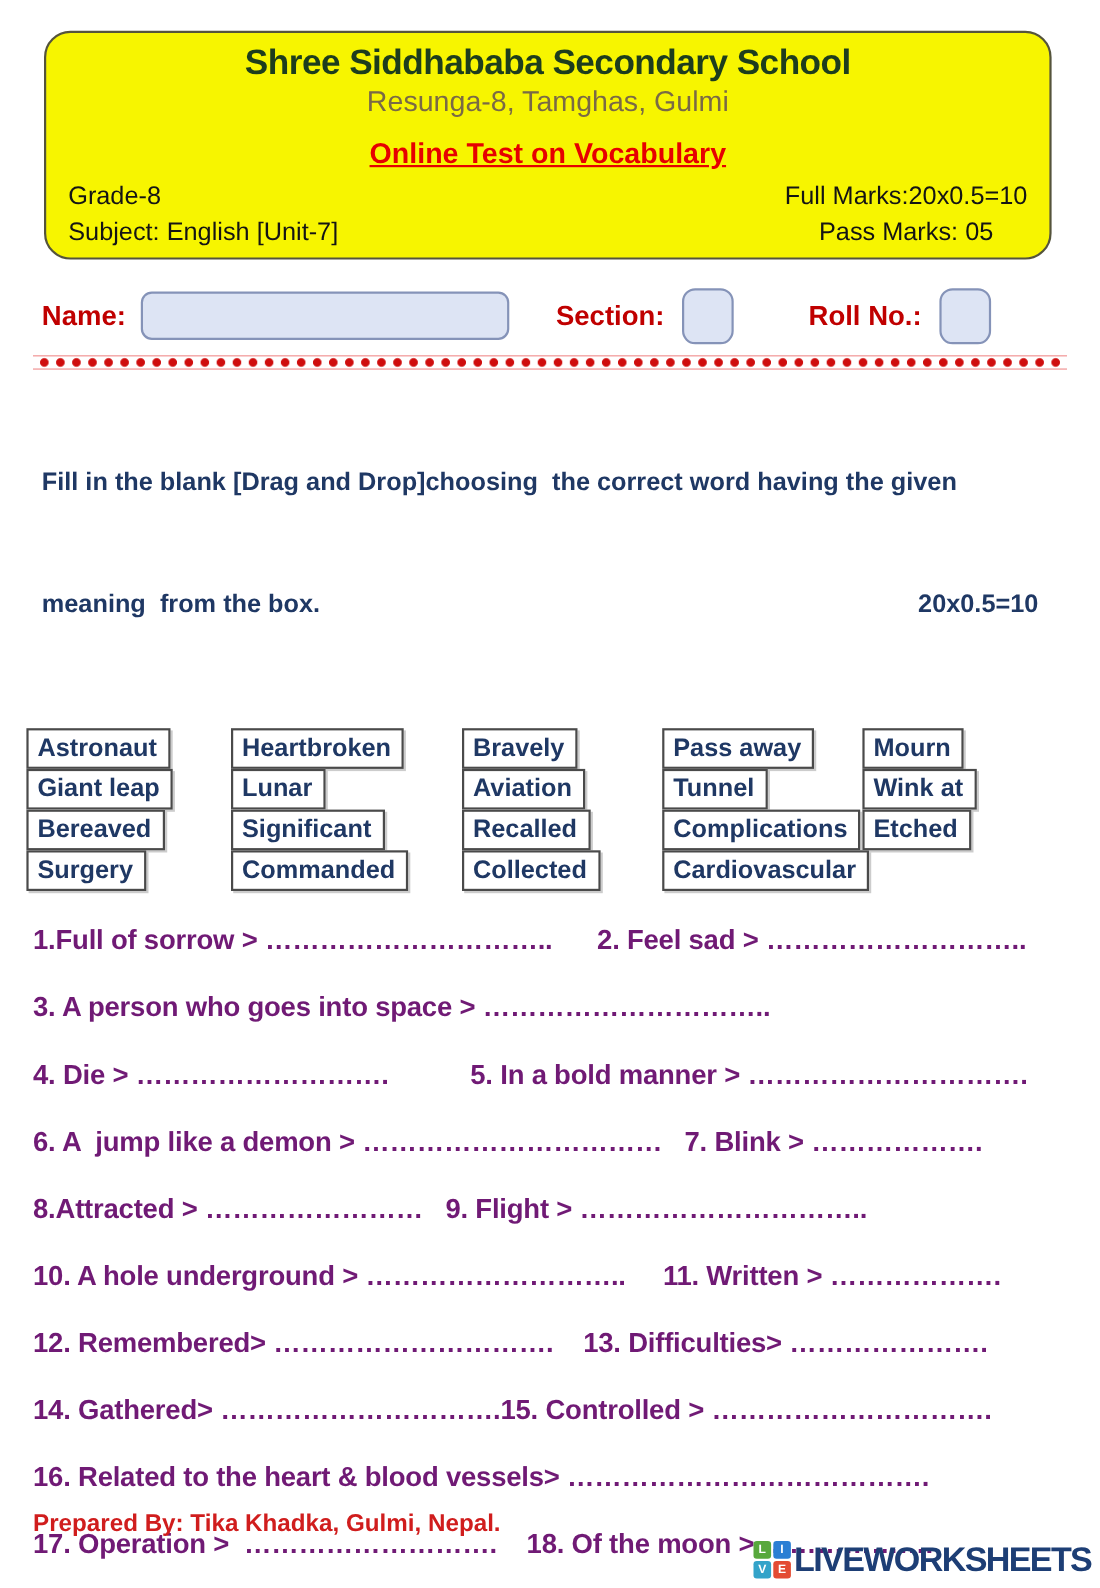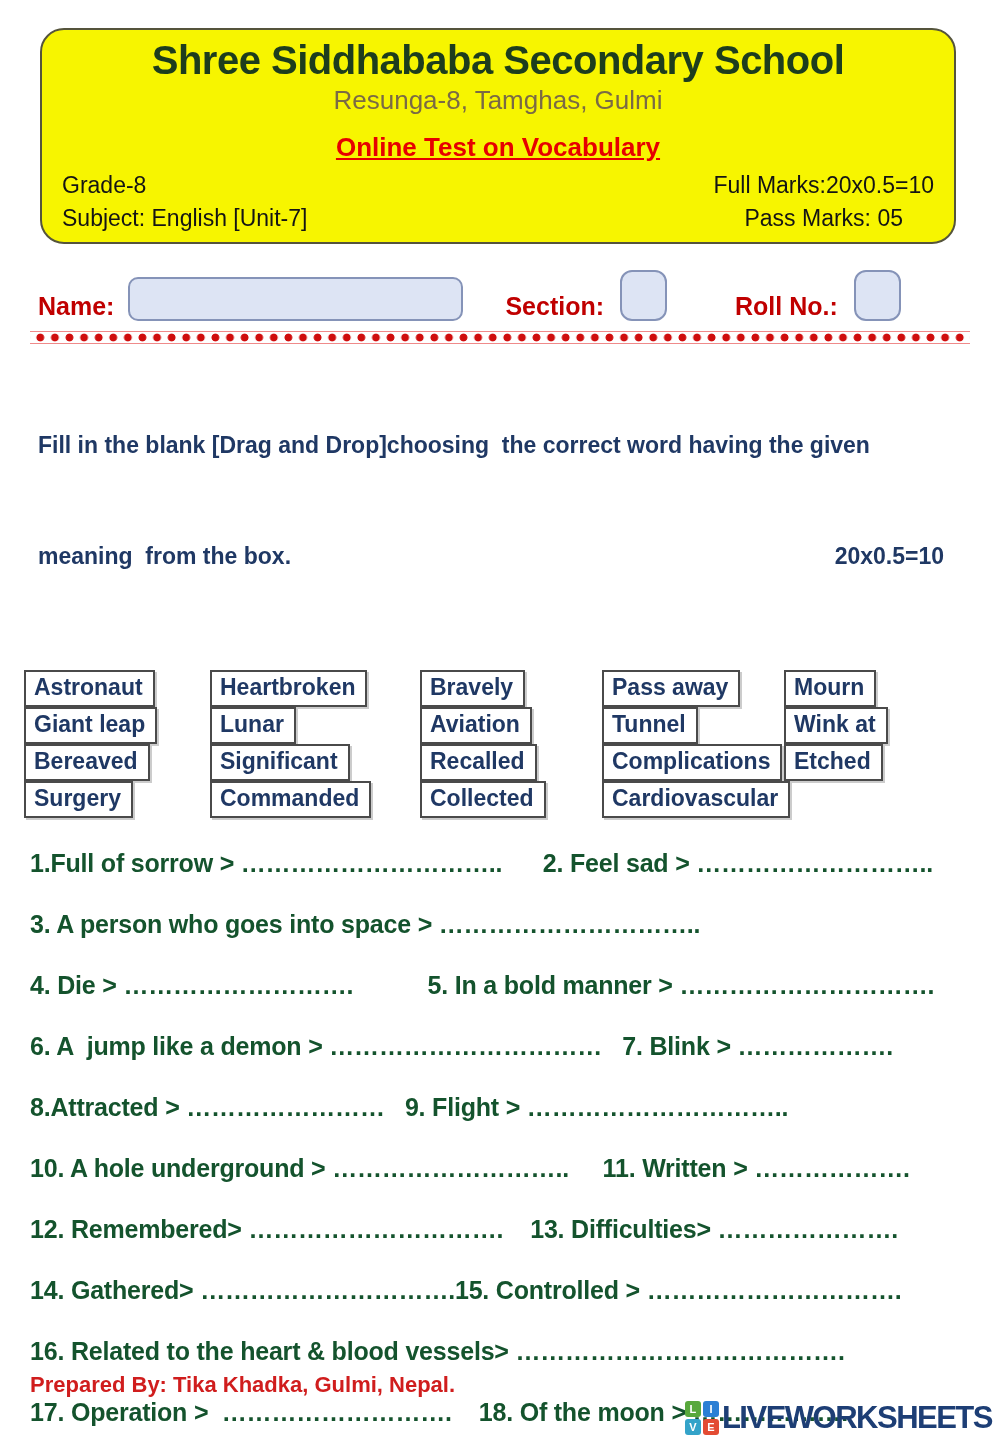--- a/index.html
+++ b/index.html
@@ -7,29 +7,29 @@
   .page { position: relative; width: 1000px; height: 1444px; background: #ffffff; overflow: hidden; }
 
   
   .header {
     margin: 28px 44px 0 40px;
     background: #f7f500;
     border: 2px solid #55543c;
     border-radius: 24px;
     padding: 8px 20px 6px 20px;
   }
-  .school-name { text-align: center; font-size: 40px; font-weight: bold; color: #1d3d1d; letter-spacing: -0.5px; }
+  .school-name { text-align: center; font-size: 32px; font-weight: bold; color: #1d3d1d; letter-spacing: -0.5px; }
   .address { text-align: center; font-size: 26px; color: #7a6a45; margin-top: 2px; }
   .test-title { text-align: center; font-size: 26px; font-weight: bold; color: #e60000; text-decoration: underline; margin-top: 16px; }
   .info-row { display: flex; justify-content: space-between; margin-top: 6px; font-size: 23px; color: #141414; }
   .info-col-left div, .info-col-right div { line-height: 1.45; }
   .info-col-right { text-align: center; }
 
   
-  .student-row { display: flex; align-items: flex-end; margin: 26px 40px 0 38px; }
+  .student-row { display: flex; align-items: center; margin: 26px 40px 0 38px; }
   .red-label { color: #c00000; font-weight: bold; font-size: 25px; }
   .name-box {
     width: 335px; height: 44px; margin-left: 14px;
     background: #dde4f4; border: 2px solid #8593b8; border-radius: 10px;
     font-size: 22px; color: #1f3864; padding: 0 10px; outline: none;
     font-family: "Liberation Sans", sans-serif;
   }
   .small-box {
     width: 47px; height: 51px; background: #dde4f4; border: 2px solid #8593b8;
     border-radius: 12px; font-size: 22px; color: #1f3864; text-align: center; outline: none;
@@ -58,21 +58,21 @@
     display: inline-block; justify-self: start;
     background: #ffffff; border: 2px solid #4a4a4a;
     box-shadow: 2px 2px 0 rgba(110,110,110,0.35);
     padding: 2px 10px 4px 8px;
     font-size: 23px; font-weight: bold; color: #1f3864;
     cursor: grab; white-space: nowrap;
   }
 
   
   .questions { margin: 30px 20px 0 30px; }
-  .q-line { font-size: 25px; font-weight: bold; color: #14532d; white-space: pre; line-height: 30px; margin-bottom: 31px; letter-spacing: -0.2px; }
+  .q-line { font-size: 25px; font-weight: bold; color: #701a75; white-space: pre; line-height: 30px; margin-bottom: 31px; letter-spacing: -0.2px; }
 
   
   .prepared-by { position: absolute; left: 30px; bottom: 46px; color: #d01d1d; font-weight: bold; font-size: 22px; }
   .lw-logo { position: absolute; right: 8px; bottom: 8px; display: flex; align-items: center; }
   .lw-tiles { display: grid; grid-template-columns: 16px 16px; grid-template-rows: 16px 16px; gap: 2px; margin-right: 3px; }
   .lw-tile { border-radius: 3px; color: #ffffff; font-size: 11px; font-weight: bold; display: flex; align-items: center; justify-content: center; line-height: 1; }
   .lw-text { color: #1d3e75; font-size: 31px; font-weight: 800; letter-spacing: -1.5px; }
 </style>
 </head>
 <body>

